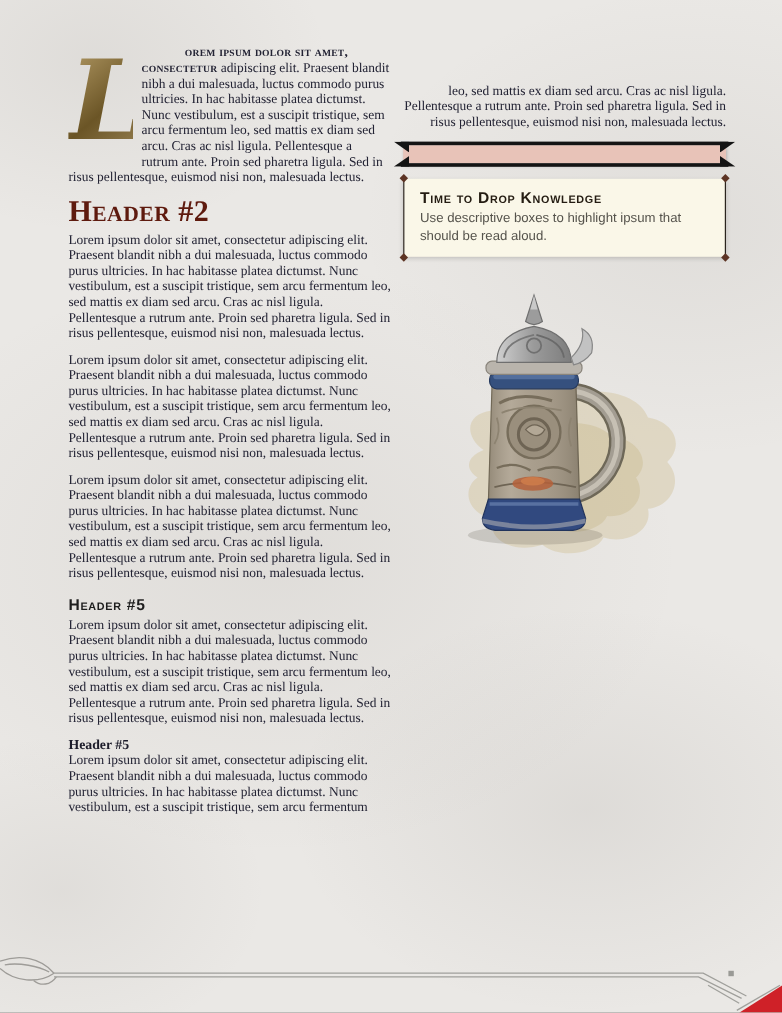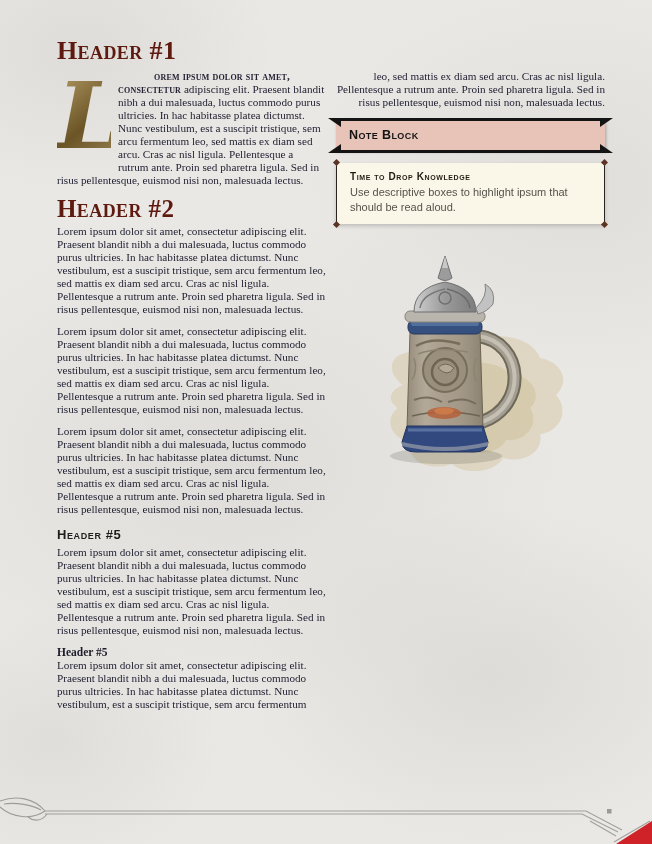--- a/index.html
+++ b/index.html
@@ -53,37 +53,36 @@
   .note-body{font-family:"Liberation Sans",sans-serif;font-size:11px;color:#5b5550;margin-top:2px;}
 
   
   .descbox{position:relative;margin:13px 0 0;background:#faf7e8;
            border-left:1px solid #2a241e;border-right:1px solid #2a241e;
            padding:8px 13px 10px;box-shadow:0 2px 4px rgba(0,0,0,.18);}
   .dot{position:absolute;width:5px;height:5px;background:#5d3424;transform:rotate(45deg);}
   .dot-tl{top:-3px;left:-3px;} .dot-tr{top:-3px;right:-3px;}
   .dot-bl{bottom:-3px;left:-3px;} .dot-br{bottom:-3px;right:-3px;}
   .desc-title{font-family:"Liberation Sans",sans-serif;font-variant:small-caps;font-weight:700;
-              font-size:10px;letter-spacing:.6px;color:#241c12;margin-bottom:3px;}
+              font-size:13px;letter-spacing:.6px;color:#241c12;margin-bottom:3px;}
   .desc-body{font-family:"Liberation Sans",sans-serif;font-size:11px;line-height:14.5px;color:#55534c;}
   .desc-line2{padding-left:11px;}
   .desc-bold{font-weight:700;color:#34322c;}
 
   .stein-wrap{position:relative;margin-top:26px;height:230px;}
   .stein-wrap svg{position:absolute;left:12px;top:0;}
 
   .footer-art{position:absolute;left:0;top:794px;width:652px;height:50px;}
 </style>
 </head>
 <body>
 
 <div class="page">
 
   <div class="col-left">
-    <h1 class="hdr h1">Header #1</h1>
 
     <p class="bodytext">
       <span class="dropcap">L</span><span class="lead-caps">orem ipsum dolor sit amet, consectetur</span><span> adipiscing elit. Praesent blandit nibh a dui malesuada, luctus commodo purus ultricies. In hac habitasse platea dictumst. Nunc vestibulum, est a suscipit tristique, sem arcu fermentum leo, sed mattis ex diam sed arcu. Cras ac nisl ligula. Pellentesque a rutrum ante. Proin sed pharetra ligula. Sed in risus pellentesque, euismod nisi non, malesuada lectus.</span>
     </p>
 
     <h2 class="hdr h2">Header #2</h2>
     <p class="bodytext">Lorem ipsum dolor sit amet, consectetur adipiscing elit. Praesent blandit nibh a dui malesuada, luctus commodo purus ultricies. In hac habitasse platea dictumst. Nunc vestibulum, est a suscipit tristique, sem arcu fermentum leo, sed mattis ex diam sed arcu. Cras ac nisl ligula. Pellentesque a rutrum ante. Proin sed pharetra ligula. Sed in risus pellentesque, euismod nisi non, malesuada lectus.</p>
 
     <p class="bodytext">Lorem ipsum dolor sit amet, consectetur adipiscing elit. Praesent blandit nibh a dui malesuada, luctus commodo purus ultricies. In hac habitasse platea dictumst. Nunc vestibulum, est a suscipit tristique, sem arcu fermentum leo, sed mattis ex diam sed arcu. Cras ac nisl ligula. Pellentesque a rutrum ante. Proin sed pharetra ligula. Sed in risus pellentesque, euismod nisi non, malesuada lectus.</p>
 
@@ -97,21 +96,20 @@
   </div>
 
   <div class="col-right">
     <p class="bodytext" style="margin-top:30px;text-align:right;">leo, sed mattis ex diam sed arcu. Cras ac nisl ligula. Pellentesque a rutrum ante. Proin sed pharetra ligula. Sed in risus pellentesque, euismod nisi non, malesuada lectus.</p>
 
     <div class="note">
       <span class="nc nc-tl"></span>
       <span class="nc nc-tr"></span>
       <span class="nc nc-bl"></span>
       <span class="nc nc-br"></span>
-      <div class="note-title">Note Block</div>
     </div>
 
     <div class="descbox">
       <span class="dot dot-tl"></span>
       <span class="dot dot-tr"></span>
       <span class="dot dot-bl"></span>
       <span class="dot dot-br"></span>
       <div class="desc-title">Time to Drop Knowledge</div>
       <div class="desc-body">Use descriptive boxes to highlight ipsum that should be read aloud.</div>
     </div>

